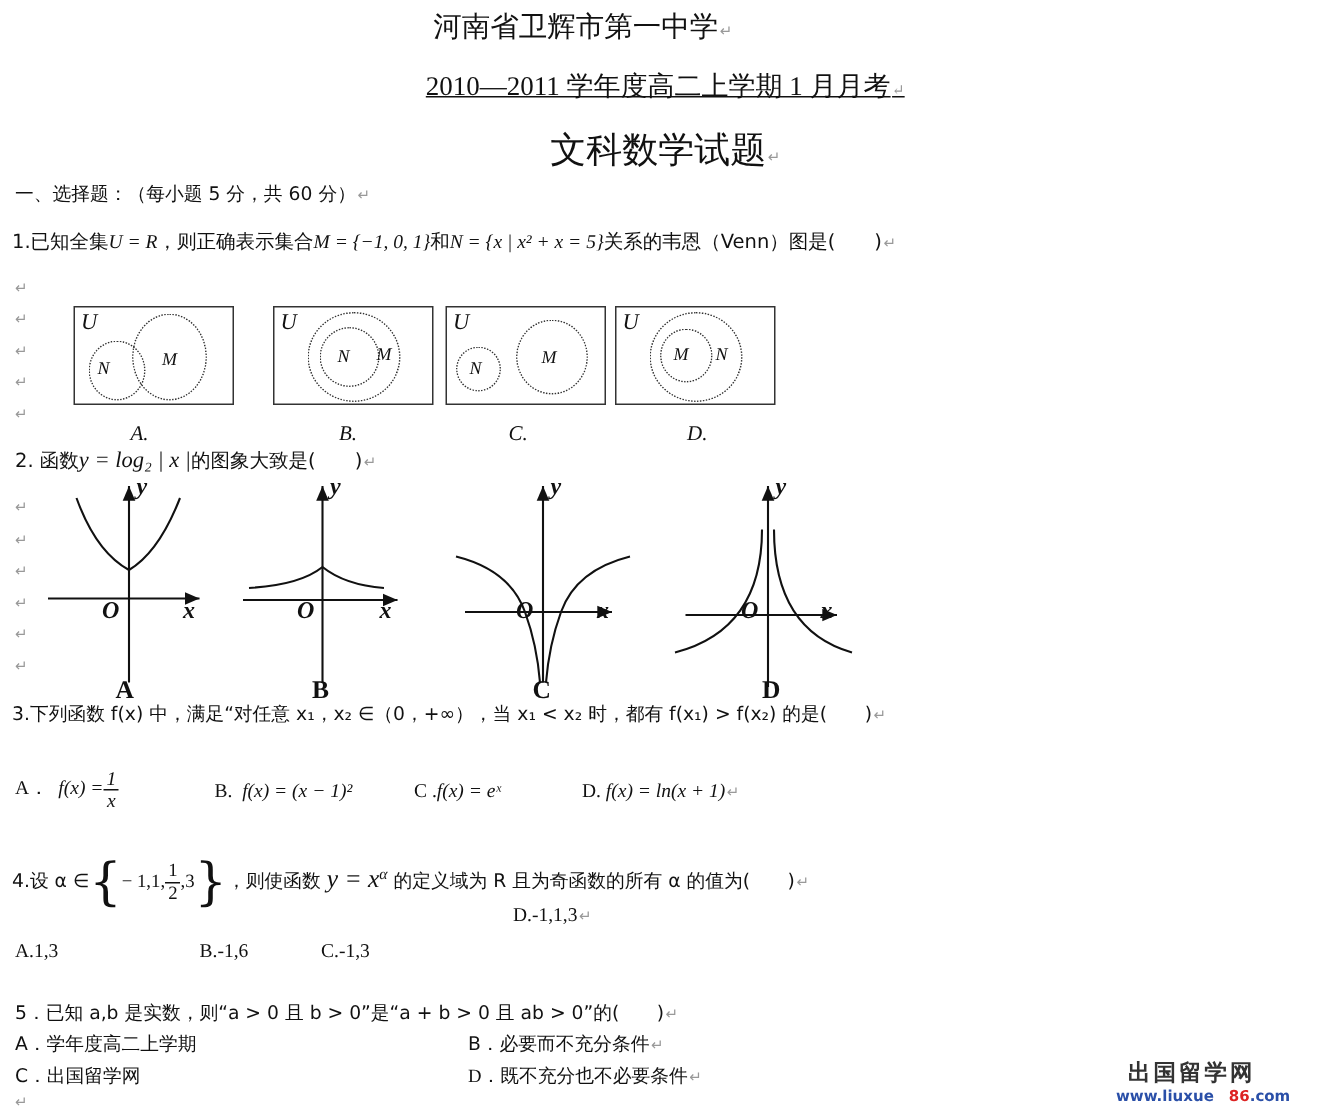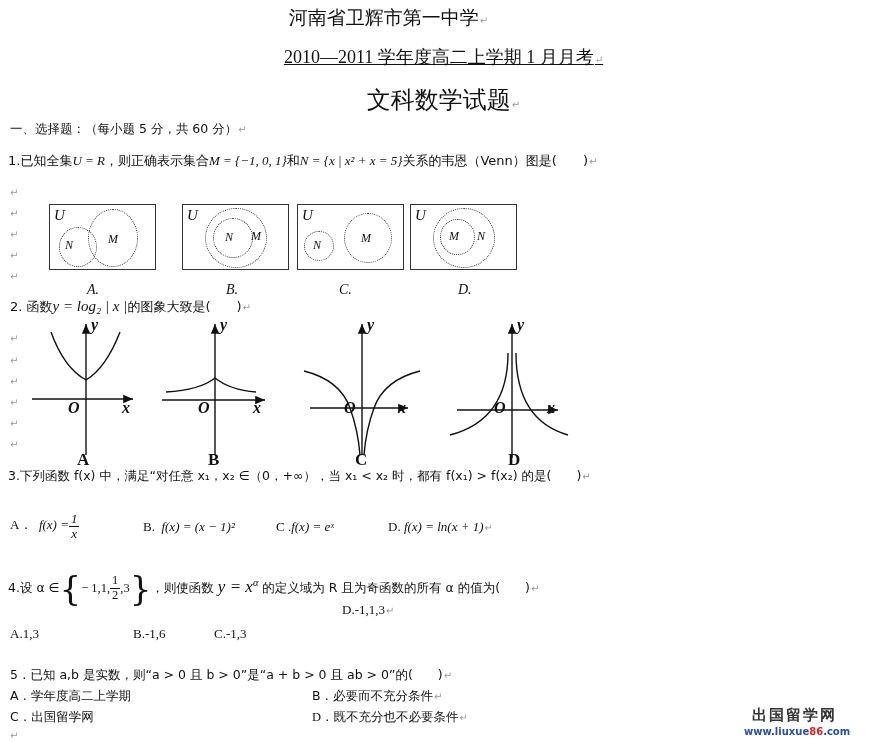--- a/index.html
+++ b/index.html
@@ -20,21 +20,21 @@
   .vlabel { position:absolute; font-family:"Liberation Serif", serif; font-style:italic; font-size:12px; }
   .vu { position:absolute; font-family:"Liberation Serif", serif; font-style:italic; font-size:15px; }
   .cap { position:absolute; font-family:"Liberation Serif", serif; font-style:italic; font-size:14px; }
   .gcap { position:absolute; font-family:"Liberation Serif", serif; font-weight:bold; font-size:17px; }
   .frac { display:inline-block; vertical-align:middle; text-align:center; line-height:1.05; }
   .frac span { display:block; }
   .frac .num { border-bottom:1px solid #111; padding:0 2px; }
   .bigbrace { font-size:34px; font-weight:100; vertical-align:middle; font-family:"DejaVu Serif", serif; }
   .watermark-cn { font-size:15px; color:#333; font-weight:bold; letter-spacing:2px; }
   .watermark-url { font-size:10px; color:#2a4fa8; font-weight:bold; }
-  .watermark-url .red { color:#d22; }
+  .watermark-url .red { color:#d22;padding-left:10px; }
 </style>
 </head>
 <body>
 
 <div class="abs title1"><span>河南省卫辉市第一中学</span><span class="ret">↵</span></div>
 <div class="abs title2"><span>2010—2011 学年度高二上学期 1 月月考</span><span class="ret">↵</span></div>
 <div class="abs title3"><span>文科数学试题</span><span class="ret">↵</span></div>
 
 <div class="abs q" style="top:121px;left:10px;font-size:12.5px;"><span>一、选择题：（每小题 5 分，共 60 分）</span><span class="ret">↵</span></div>
 

